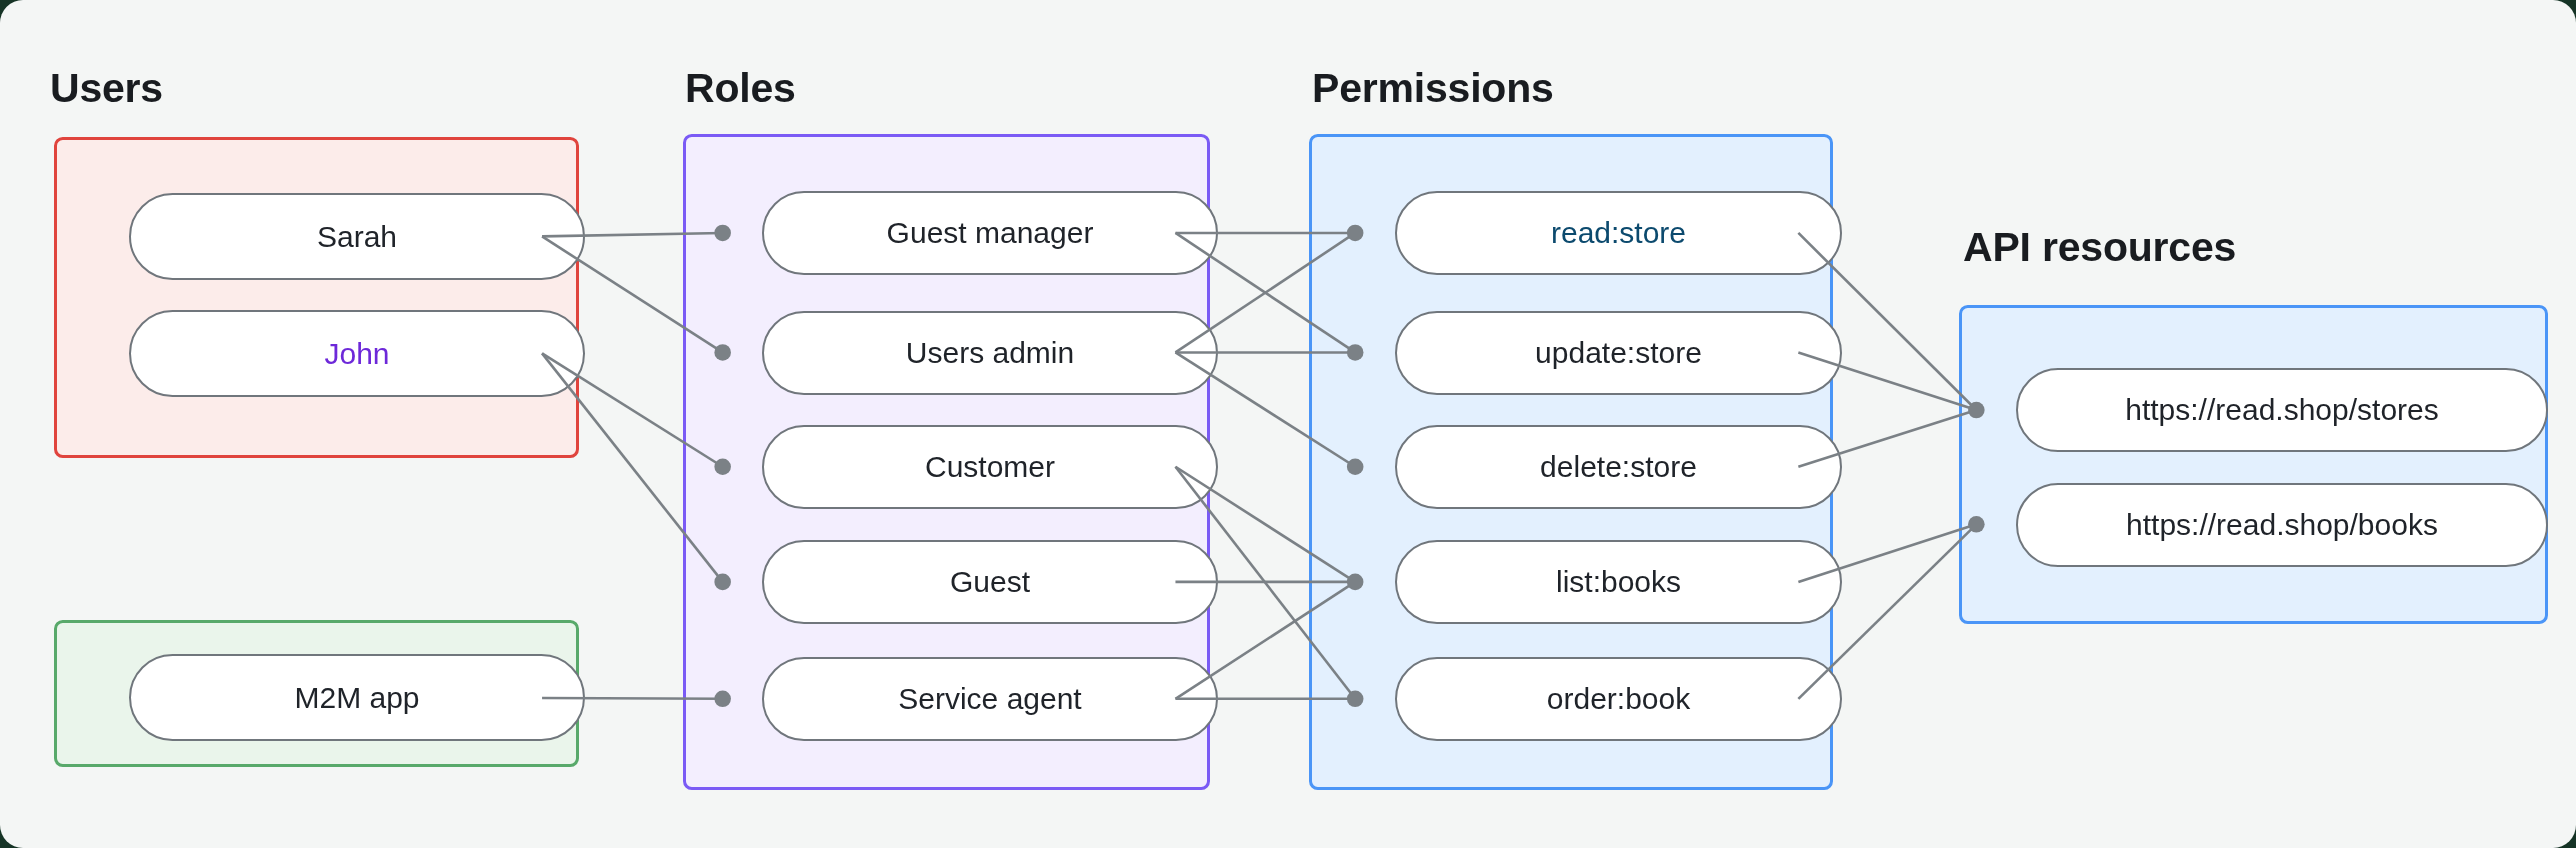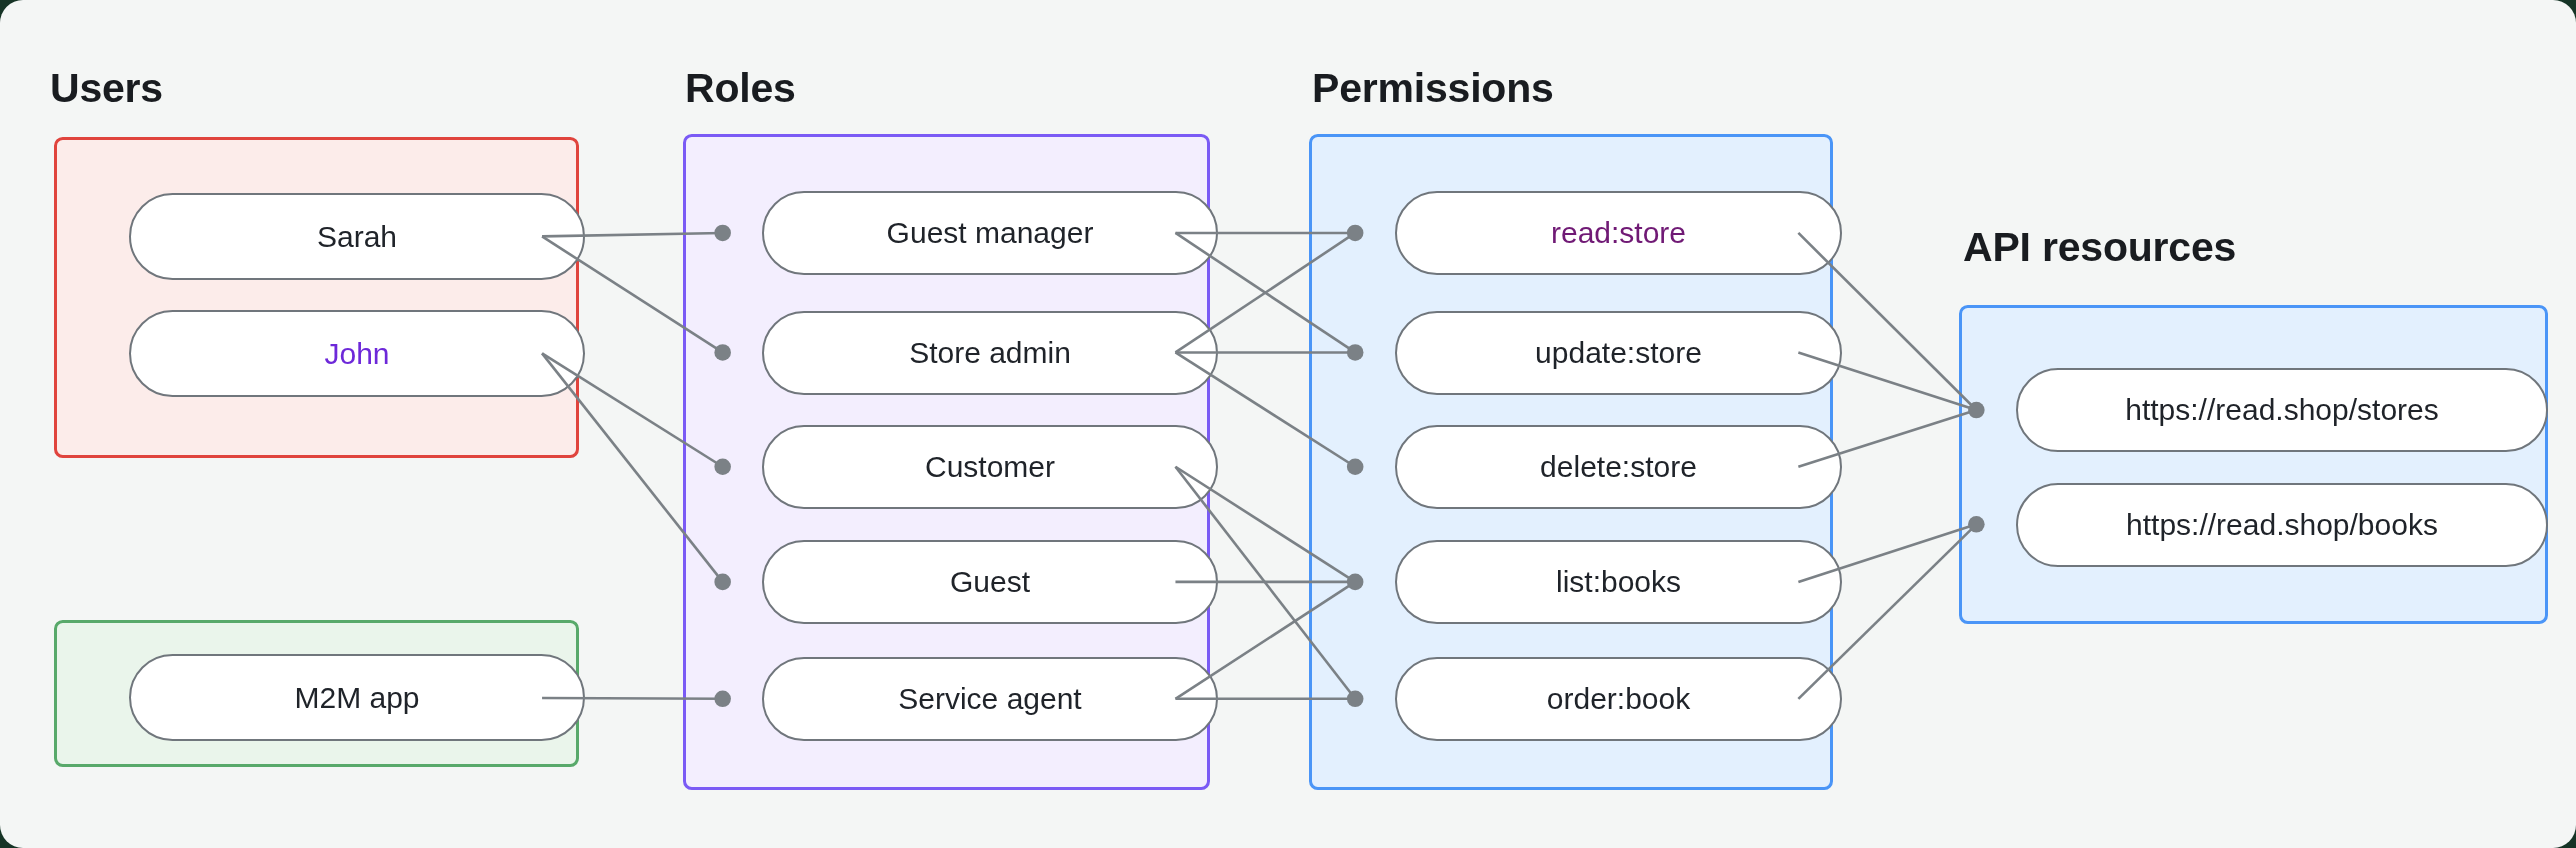--- a/index.html
+++ b/index.html
@@ -53,25 +53,25 @@
   <div class="group-box" id="m2m-box" style="border-color: rgb(88, 169, 106); background: rgb(234, 245, 235);"></div>
   <div class="group-box" id="roles-box" style="border-color: rgb(122, 90, 245); background: rgb(243, 238, 254);"></div>
   <div class="group-box" id="permissions-box" style="border-color: rgb(74, 149, 247); background: rgb(227, 240, 254);"></div>
   <div class="group-box" id="api-box" style="border-color: rgb(74, 149, 247); background: rgb(227, 240, 254);"></div>
 
   <div id="nodes-layer">
       <div class="node-pill" style="left: 87px; top: 193px; width: 456px; height: 87px; border-color: rgb(112, 118, 124); color: rgb(31, 35, 41);">Sarah</div>
       <div class="node-pill" style="left: 87px; top: 310px; width: 456px; height: 87px; border-color: rgb(112, 118, 124); color: #6d28d9;">John</div>
       <div class="node-pill" style="left: 87px; top: 654px; width: 456px; height: 87px; border-color: rgb(112, 118, 124); color: rgb(31, 35, 41);">M2M app</div>
       <div class="node-pill" style="left: 720px; top: 191px; width: 456px; height: 84px; border-color: rgb(112, 118, 124); color: rgb(31, 35, 41);">Guest manager</div>
-      <div class="node-pill" style="left: 720px; top: 311px; width: 456px; height: 84px; border-color: rgb(112, 118, 124); color: rgb(31, 35, 41);">Store admin</div>
+      <div class="node-pill" style="left: 720px; top: 311px; width: 456px; height: 84px; border-color: rgb(112, 118, 124); color: rgb(31, 35, 41);">Users admin</div>
       <div class="node-pill" style="left: 720px; top: 425px; width: 456px; height: 84px; border-color: rgb(112, 118, 124); color: rgb(31, 35, 41);">Customer</div>
       <div class="node-pill" style="left: 720px; top: 540px; width: 456px; height: 84px; border-color: rgb(112, 118, 124); color: rgb(31, 35, 41);">Guest</div>
       <div class="node-pill" style="left: 720px; top: 657px; width: 456px; height: 84px; border-color: rgb(112, 118, 124); color: rgb(31, 35, 41);">Service agent</div>
-      <div class="node-pill" style="left: 1353px; top: 191px; width: 447px; height: 84px; border-color: rgb(112, 118, 124); color: #701a75;">read:store</div>
+      <div class="node-pill" style="left: 1353px; top: 191px; width: 447px; height: 84px; border-color: rgb(112, 118, 124); color: #0c4a6e;">read:store</div>
       <div class="node-pill" style="left: 1353px; top: 311px; width: 447px; height: 84px; border-color: rgb(112, 118, 124); color: rgb(31, 35, 41);">update:store</div>
       <div class="node-pill" style="left: 1353px; top: 425px; width: 447px; height: 84px; border-color: rgb(112, 118, 124); color: rgb(31, 35, 41);">delete:store</div>
       <div class="node-pill" style="left: 1353px; top: 540px; width: 447px; height: 84px; border-color: rgb(112, 118, 124); color: rgb(31, 35, 41);">list:books</div>
       <div class="node-pill" style="left: 1353px; top: 657px; width: 447px; height: 84px; border-color: rgb(112, 118, 124); color: rgb(31, 35, 41);">order:book</div>
       <div class="node-pill" style="left: 1974px; top: 368px; width: 532px; height: 84px; border-color: rgb(112, 118, 124); color: rgb(31, 35, 41);">https://read.shop/stores</div>
       <div class="node-pill" style="left: 1974px; top: 483px; width: 532px; height: 84px; border-color: rgb(112, 118, 124); color: rgb(31, 35, 41);">https://read.shop/books</div>
     </div>
 
   <svg id="edges-svg" width="2576" height="848" viewBox="0 0 2952 972">
       <line x1="621" y1="271" x2="828" y2="267" stroke="#7b8186" stroke-width="3"></line>

